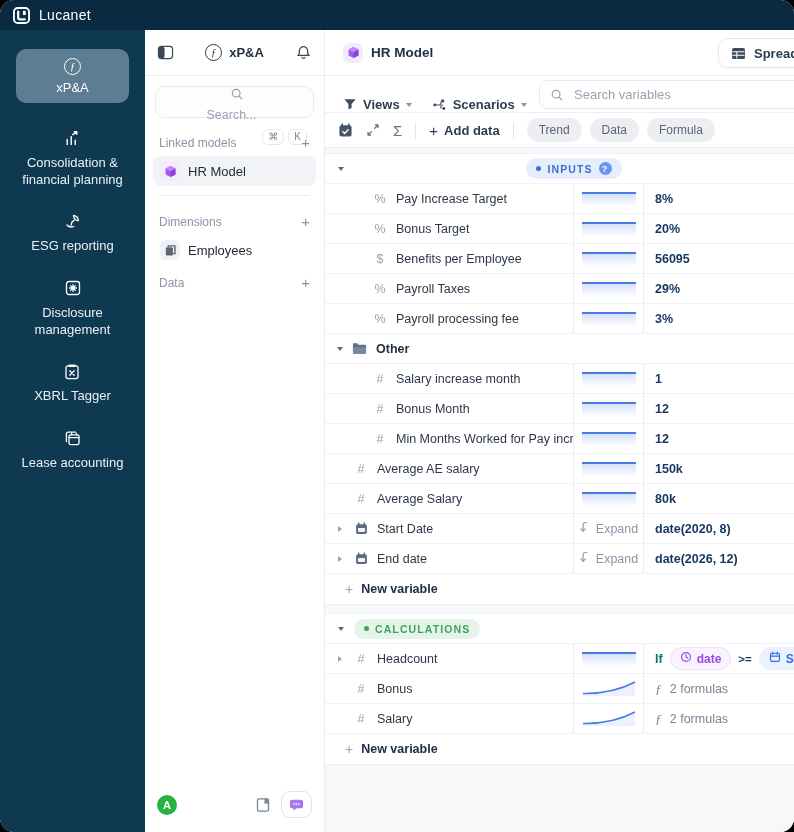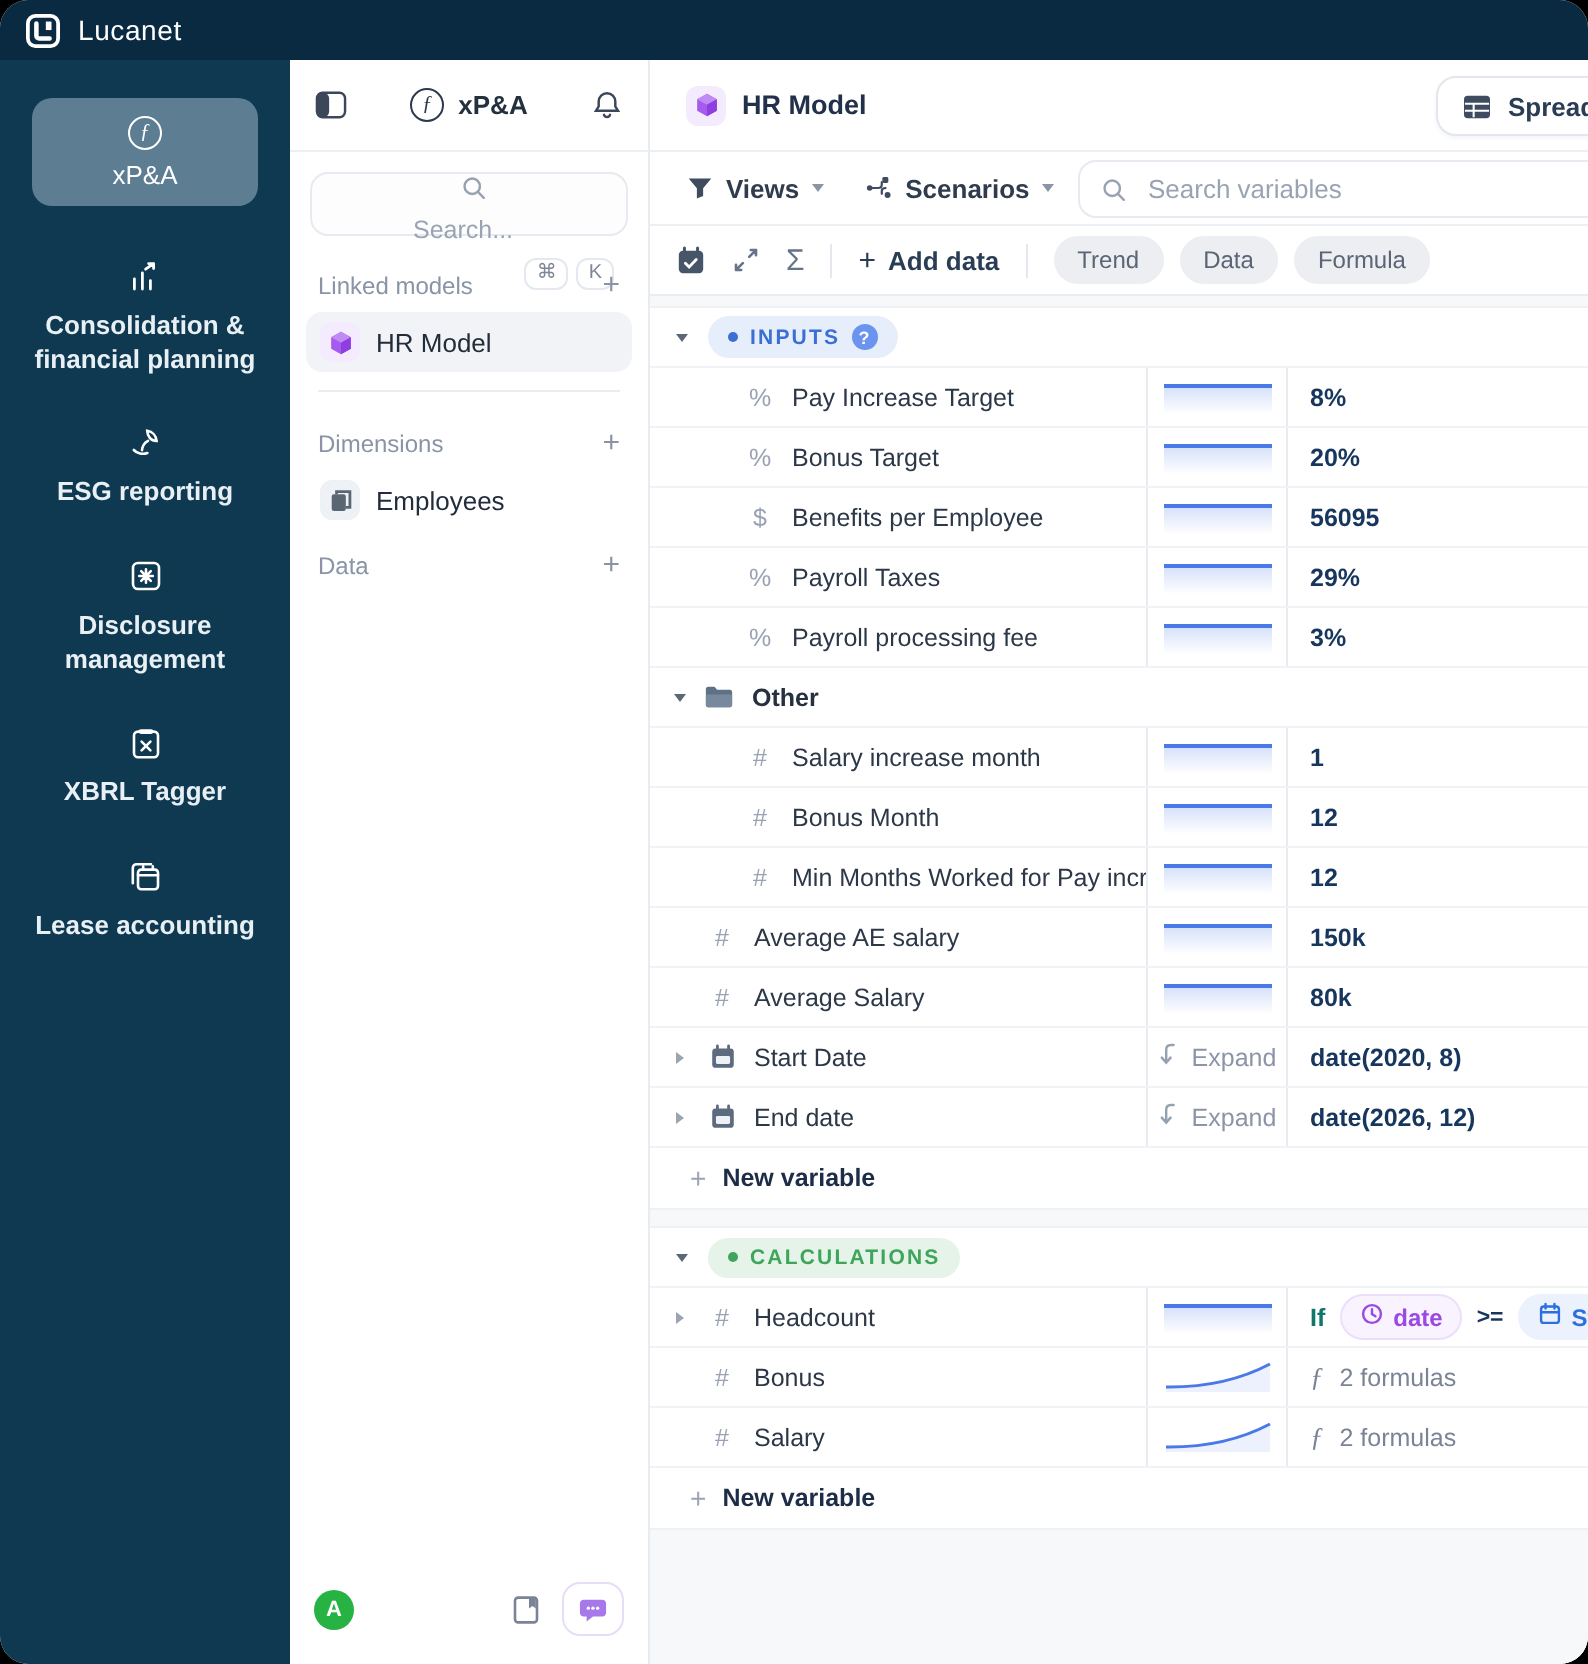--- a/index.html
+++ b/index.html
@@ -14,21 +14,21 @@
   
   .sidebar{width:145px;background:#0e3950;display:flex;flex-direction:column;align-items:center;
            padding-top:19px;flex-shrink:0;}
   .side-tile{width:113px;height:54px;background:#5c7d92;border-radius:10px;display:flex;flex-direction:column;
              align-items:center;justify-content:center;gap:5px;color:#fff;margin-bottom:14px;cursor:pointer;}
   .side-tile .tile-label{font-size:13px;}
   .circle-f{width:17px;height:17px;border:1.4px solid currentColor;border-radius:50%;display:flex;
             align-items:center;justify-content:center;font-size:10.5px;font-style:italic;
             font-family:"Liberation Serif",serif;}
   .side-item{color:#e9f0f5;font-size:13px;text-align:center;display:flex;flex-direction:column;align-items:center;
-             gap:7px;margin:12px 0;padding:0 6px;line-height:1.28;cursor:pointer;font-weight:bold;}
+             gap:7px;margin:12px 0;padding:0 6px;line-height:1.28;cursor:pointer;}
   .side-item .icon{height:19px;display:flex;align-items:center;}
   
   .panel{width:180px;background:#fff;border-right:1px solid #e8ecf0;display:flex;flex-direction:column;flex-shrink:0;}
   .panel-header{height:46px;border-bottom:1px solid #edf0f3;display:flex;align-items:center;padding:0 12px;gap:6px;flex-shrink:0;}
   .panel-title-group{flex:1;display:flex;align-items:center;justify-content:center;gap:7px;color:#23303f;}
   .panel-title{font-size:13px;font-weight:700;color:#23303f;}
   .panel-search{margin:10px 10px 8px;height:32px;border:1px solid #e7eaf0;border-radius:9px;background:#fdfdfe;
                 display:flex;align-items:center;gap:6px;padding:0 6px 0 10px;flex-direction:column;}
   .panel-search input{border:none;outline:none;background:transparent;width:64px;font-size:12.5px;color:#3c4759;
                       font-family:"Liberation Sans",sans-serif;}
@@ -49,21 +49,21 @@
   .chat-btn{width:31px;height:27px;border:1px solid #e7ddf6;border-radius:9px;background:#fff;display:flex;
             align-items:center;justify-content:center;cursor:pointer;}
   
   .main{flex:1;display:flex;flex-direction:column;min-width:0;overflow:hidden;background:#fff;}
   .main-header{height:46px;border-bottom:1px solid #edf0f3;display:flex;align-items:center;padding-left:18px;gap:8px;
                position:relative;flex-shrink:0;}
   .main-title{font-size:13.5px;font-weight:700;color:#22304a;}
   .spreads-btn{position:absolute;left:393px;top:8px;height:30px;width:140px;border:1px solid #e3e7ed;border-radius:10px;
                background:#fff;display:flex;align-items:center;gap:8px;padding:0 12px;color:#2b3d55;font-weight:700;
                font-size:13px;box-shadow:0 1px 2px rgba(20,40,70,.05);cursor:pointer;white-space:nowrap;}
-  .filter-row{height:37px;border-bottom:1px solid #edf0f3;display:flex;align-items:center;padding-left:12px;gap:8px;
+  .filter-row{height:37px;border-bottom:1px solid #edf0f3;display:flex;align-items:flex-end;padding-left:12px;gap:8px;
               position:relative;flex-shrink:0;}
   .drop{display:flex;align-items:center;gap:6px;padding:0 6px;cursor:pointer;}
   .drop-label{font-size:13px;font-weight:700;color:#303c4e;}
   .search-vars{position:absolute;left:214px;top:4px;height:29px;width:430px;border:1px solid #e7eaf0;border-radius:9px;
                background:#fff;display:flex;align-items:center;gap:8px;padding:0 10px;}
   .search-vars input{border:none;outline:none;background:transparent;flex:1;font-size:13px;color:#3c4759;
                      font-family:"Liberation Sans",sans-serif;}
   .search-vars input::placeholder{color:#9aa3b3;}
   .toolbar-row{height:35px;border-bottom:1px solid #e9edf1;display:flex;align-items:center;padding-left:13px;gap:13px;flex-shrink:0;}
   .tb-icon{display:flex;align-items:center;cursor:pointer;}
@@ -346,21 +346,21 @@
         <span class="pills">
             <span class="pill">Trend</span>
             <span class="pill">Data</span>
             <span class="pill">Formula</span>
           </span>
       </div>
 
       <div class="table-wrap">
           <div class="section-block">
             <div class="trow section">
-              <div class="cell" style="width: 100%; position: relative;">
+              <div class="cell" style="width: 100%; position: relative; justify-content: center;">
                 <span class="caret-d abs-caret"></span>
                 <span class="sec-pill sec-blue">
                   <span class="sec-dot" style="background: rgb(59, 111, 212);"></span>
                   <span>INPUTS</span>
                   <span class="help-q">?</span>
                 </span>
               </div>
             </div>
             <div class="trow var">
               <div class="cell cell-name">

